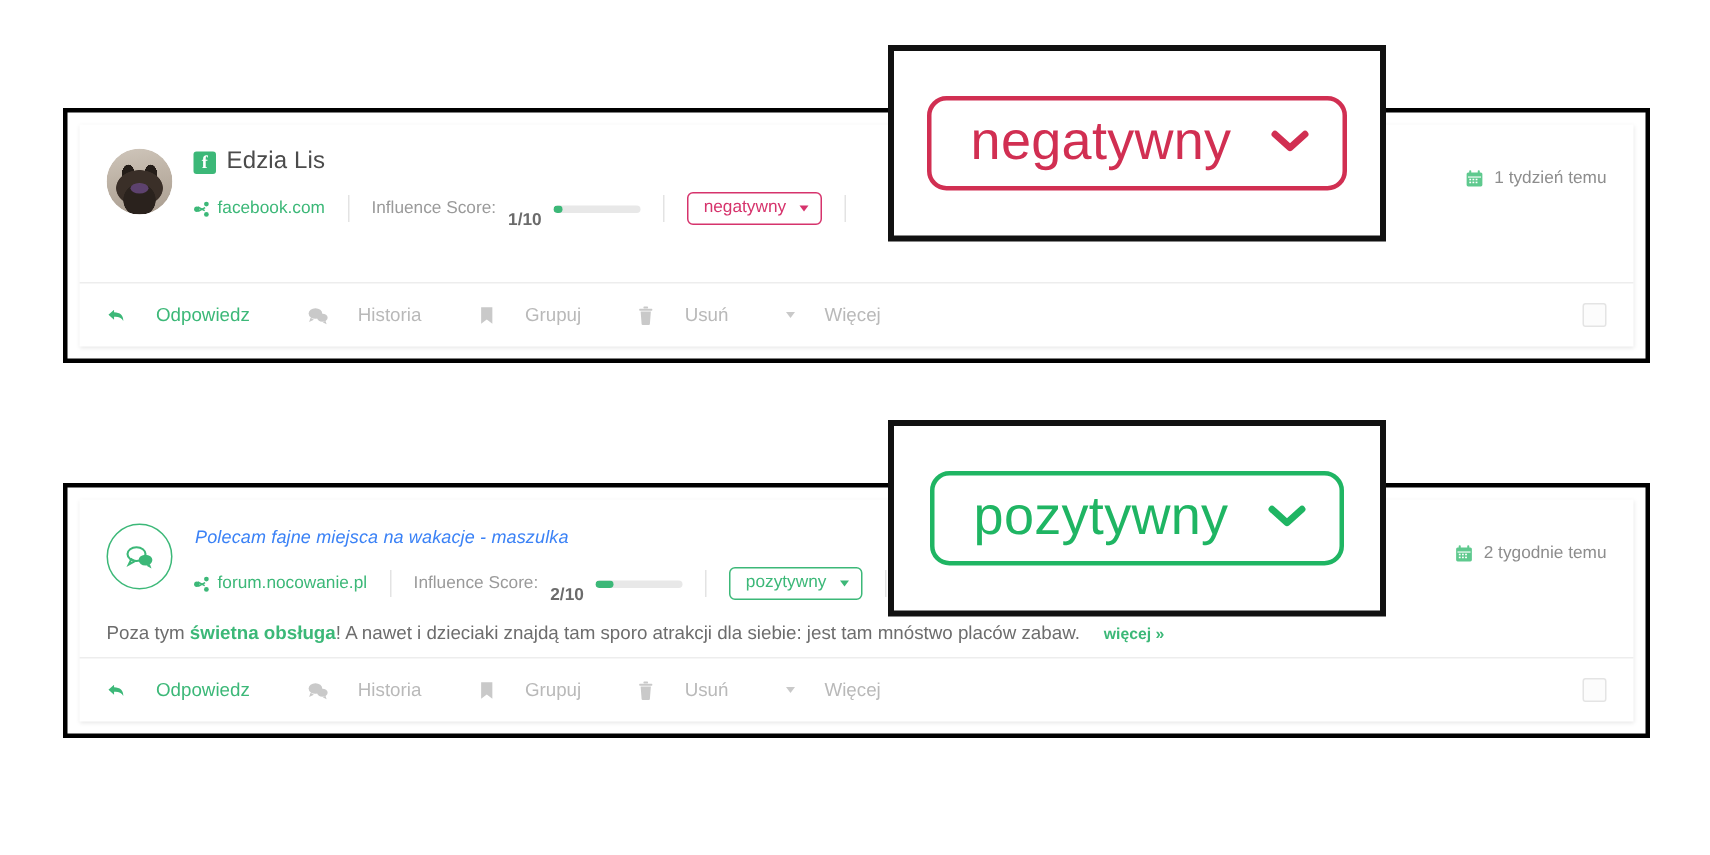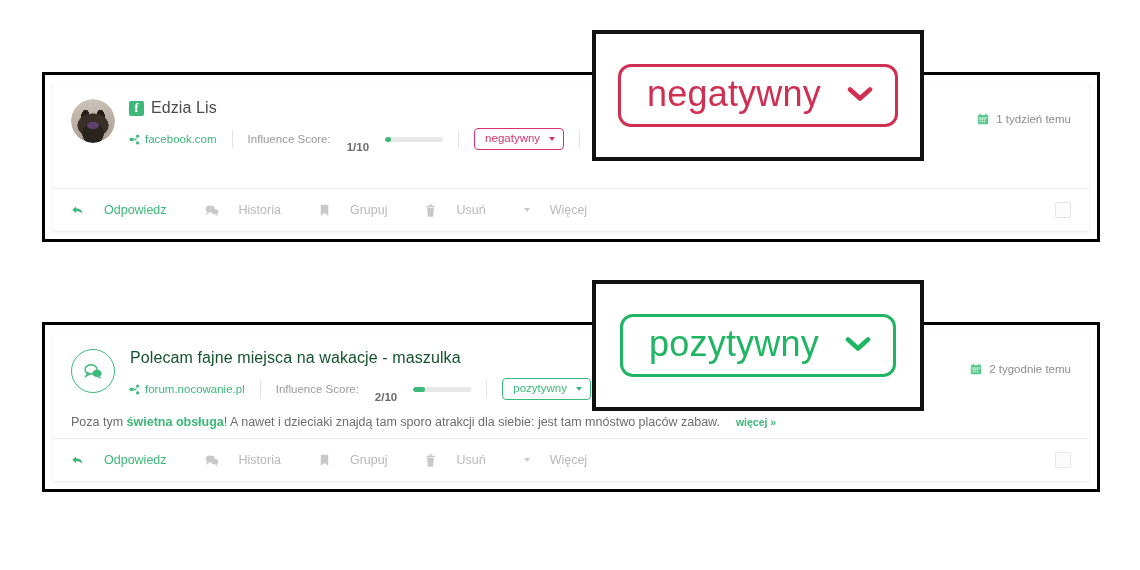--- a/index.html
+++ b/index.html
@@ -111,24 +111,25 @@
     line-height: 15px;
     text-align: center;
     font-family: "Liberation Serif", serif;
   }
   .author-name {
     font-size: 16px;
     color: #4b4b4b;
     letter-spacing: .1px;
   }
   .thread-title {
-    font-size: 16px;
-    color: #14532d;
+    font-size: 12px;
+    color: #3b82f6;
     letter-spacing: .1px;
     padding-left: 1px;
+    font-style: italic;
   }
 
   .meta-row {
     display: flex;
     align-items: center;
     margin-top: 9px;
     height: 22px;
   }
   .meta-cell {
     display: flex;
@@ -147,21 +148,21 @@
     color: #3cb878;
     display: flex;
     align-items: center;
     gap: 5px;
   }
   .influence {
     font-size: 11.5px;
     color: #9a9a9a;
     display: flex;
     align-items: center;
-    gap: 16px;
+    gap: 8px;
     white-space: nowrap;
   }
   .influence b { color: #6b6b6b; font-weight: bold; margin-top: 16px; }
   .score-track {
     width: 58px;
     height: 5px;
     border-radius: 3px;
     background: #e8e8e8;
     position: relative;
     overflow: hidden;

